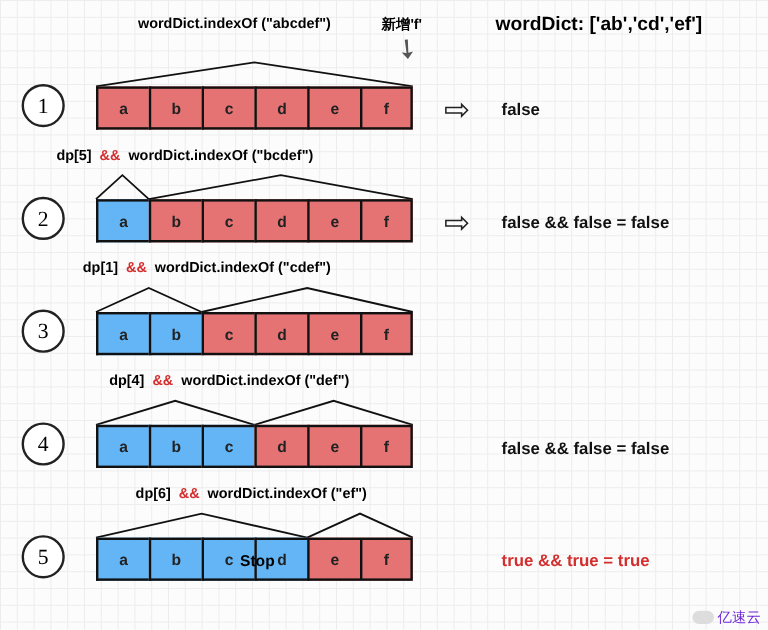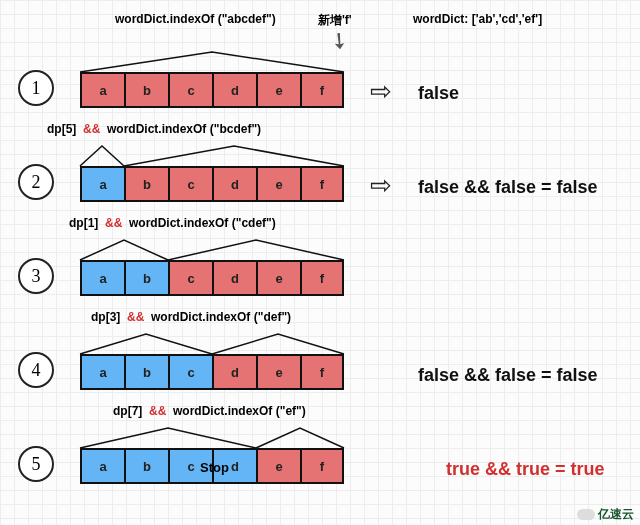--- a/index.html
+++ b/index.html
@@ -12,21 +12,21 @@
     background-image:
       linear-gradient(#ededed 1px, transparent 1px),
       linear-gradient(90deg, #ededed 1px, transparent 1px);
     background-size: 14px 14px;
     position: relative;
   }
 
   .top-labels { position: absolute; top: 12px; left: 0; right: 0; height: 18px; }
   .top-labels .t1 { position: absolute; left: 115px; font-size: 12px; font-weight: bold; }
   .top-labels .t2 { position: absolute; left: 318px; font-size: 12px; font-weight: bold; }
-  .top-labels .t3 { position: absolute; left: 413px; font-size: 12px; font-weight: bold; }
+  .top-labels .t3 { position: absolute; left: 413px; font-size: 16px; font-weight: bold; }
 
   .row {
     position: absolute;
     left: 0; right: 0;
     height: 96px;
   }
 
   .step-circle {
     position: absolute;
     left: 18px;
@@ -78,25 +78,25 @@
   .arrow-r {
     position: absolute;
     left: 370px;
     font-size: 26px;
     color: #222;
   }
 
   .result {
     position: absolute;
     left: 418px;
-    font-size: 18px;
+    font-size: 14px;
     font-weight: bold;
     color: #111;
   }
-  .result.red { color: #d32f2f; margin-left: 28px; }
+  .result.red { color: #d32f2f; }
 
   .stop-label {
     position: absolute;
     font-size: 13px;
     font-weight: bold;
     left: 200px;
   }
 
   .new-arrow {
     position: absolute;
@@ -105,25 +105,24 @@
     color: #555;
     transform: rotate(40deg);
     font-size: 22px;
   }
 
   .watermark {
     position: absolute;
     right: 6px;
     bottom: 2px;
     font-size: 12px;
-    color: #14532d;
+    color: #6d28d9;
     display: flex;
     align-items: center;
     gap: 3px;
-    font-weight: bold;
   }
   .watermark .cloud {
     width: 18px; height: 11px;
     border-radius: 8px;
     background: #ddd;
     position: relative;
   }
 </style>
 </head>
 <body>
@@ -186,38 +185,38 @@
         <div class="cell red">e</div>
         <div class="cell red">f</div>
       </div>
     </div>
     <div class="row" style="top: 310px;">
       <div class="step-circle" style="top: 42px;">4</div>
       <div class="bracket-group" style="top: 18px;"><svg viewBox="0 0 264 28">
           <path d="M 0 26 L 66 6 L 132 26"></path>
           <path d="M 132 26 L 198 6 L 264 26"></path>
         </svg></div>
-      <div class="row-call-label" style="top: 0px; left: 91px;"><span>dp[3]</span>&nbsp;&nbsp;<span class="andop">&amp;&amp;</span>&nbsp;&nbsp;<span>wordDict.indexOf ("def")</span></div>
+      <div class="row-call-label" style="top: 0px; left: 91px;"><span>dp[4]</span>&nbsp;&nbsp;<span class="andop">&amp;&amp;</span>&nbsp;&nbsp;<span>wordDict.indexOf ("def")</span></div>
       <div class="boxes" style="top: 44px;">
         <div class="cell blue">a</div>
         <div class="cell blue">b</div>
         <div class="cell blue">c</div>
         <div class="cell red">d</div>
         <div class="cell red">e</div>
         <div class="cell red">f</div>
       </div>
       <div class="result" style="top: 55px;">false &amp;&amp; false = false</div>
     </div>
     <div class="row" style="top: 404px;">
       <div class="step-circle" style="top: 42px;">5</div>
       <div class="bracket-group" style="top: 18px;"><svg viewBox="0 0 264 28">
           <path d="M 0 26 L 88 6 L 176 26"></path>
           <path d="M 176 26 L 220 6 L 264 26"></path>
         </svg></div>
-      <div class="row-call-label" style="top: 0px; left: 113px;"><span>dp[7]</span>&nbsp;&nbsp;<span class="andop">&amp;&amp;</span>&nbsp;&nbsp;<span>wordDict.indexOf ("ef")</span></div>
+      <div class="row-call-label" style="top: 0px; left: 113px;"><span>dp[6]</span>&nbsp;&nbsp;<span class="andop">&amp;&amp;</span>&nbsp;&nbsp;<span>wordDict.indexOf ("ef")</span></div>
       <div class="boxes" style="top: 44px;">
         <div class="cell blue">a</div>
         <div class="cell blue">b</div>
         <div class="cell blue">c</div>
         <div class="cell blue">d</div>
         <div class="cell red">e</div>
         <div class="cell red">f</div>
       </div>
       <div class="result red" style="top: 55px;">true &amp;&amp; true = true</div>
     </div>

